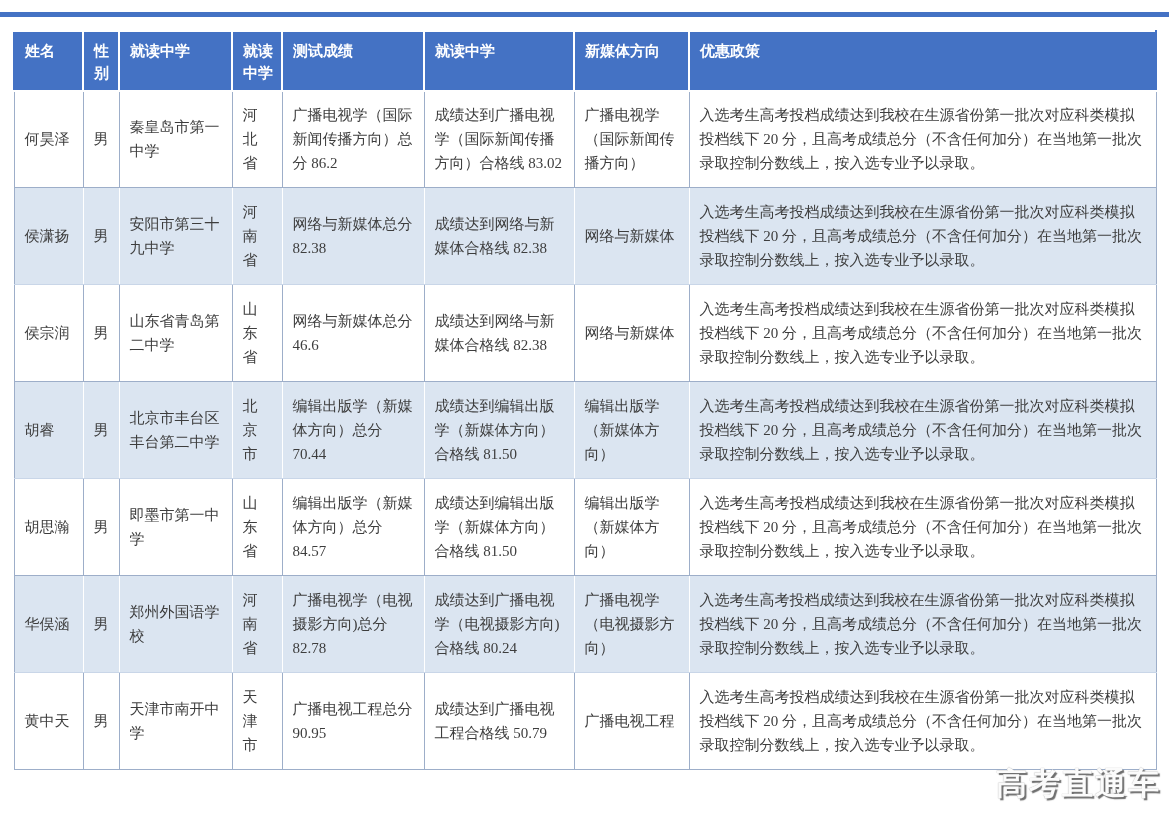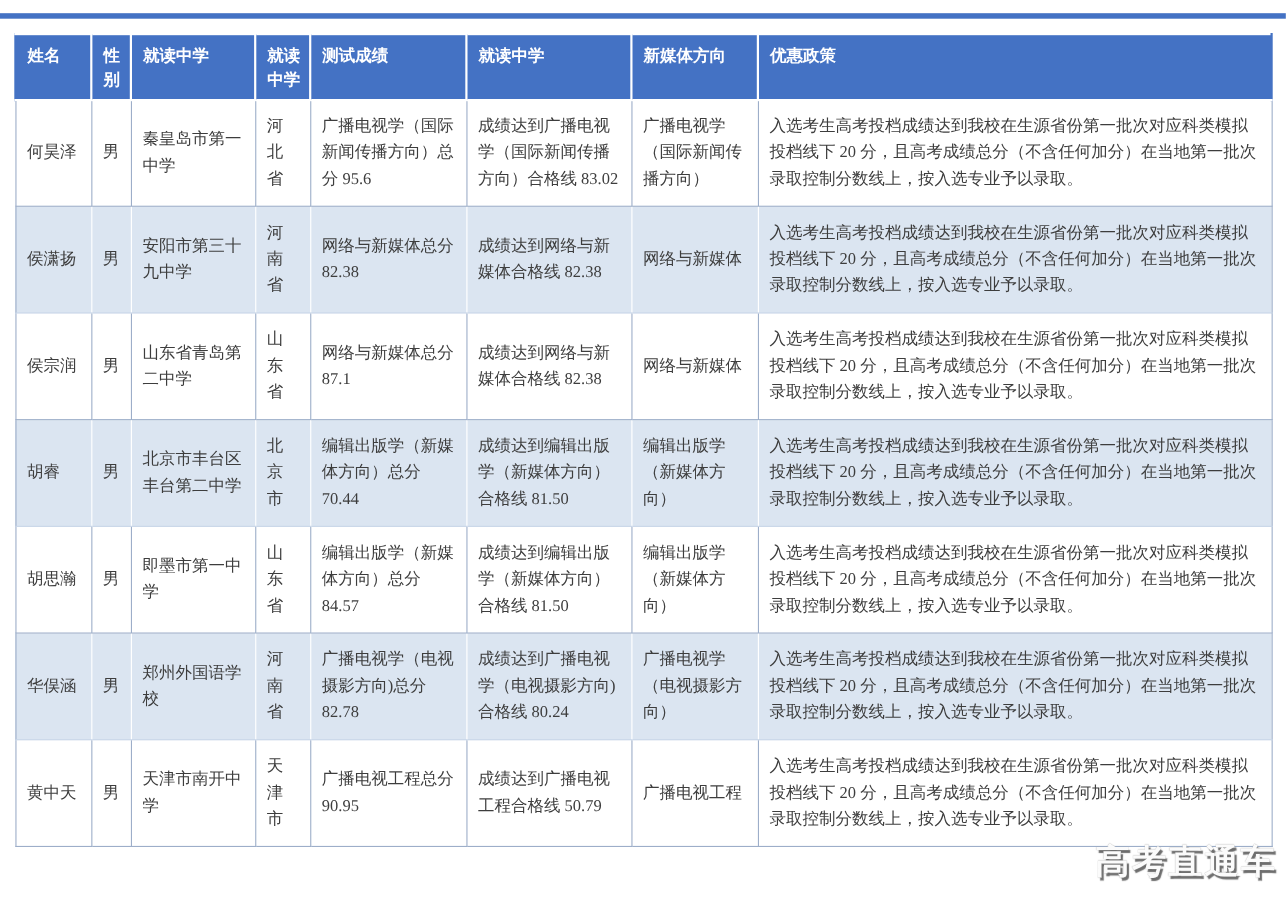--- a/index.html
+++ b/index.html
@@ -110,41 +110,41 @@
         <th>新媒体方向</th>
         <th>优惠政策</th>
       </tr>
     </thead>
     <tbody>
       <tr>
         <td>何昊泽</td>
         <td>男</td>
         <td>秦皇岛市第一中学</td>
         <td>河北省</td>
-        <td>广播电视学（国际新闻传播方向）总分 95.6</td>
+        <td>广播电视学（国际新闻传播方向）总分 86.2</td>
         <td>成绩达到广播电视学（国际新闻传播方向）合格线 83.02</td>
         <td>广播电视学（国际新闻传播方向）</td>
         <td>入选考生高考投档成绩达到我校在生源省份第一批次对应科类模拟投档线下 20 分，且高考成绩总分（不含任何加分）在当地第一批次录取控制分数线上，按入选专业予以录取。</td>
       </tr>
       <tr class="alt">
         <td>侯潇扬</td>
         <td>男</td>
         <td>安阳市第三十九中学</td>
         <td>河南省</td>
         <td>网络与新媒体总分 82.38</td>
         <td>成绩达到网络与新媒体合格线 82.38</td>
         <td>网络与新媒体</td>
         <td>入选考生高考投档成绩达到我校在生源省份第一批次对应科类模拟投档线下 20 分，且高考成绩总分（不含任何加分）在当地第一批次录取控制分数线上，按入选专业予以录取。</td>
       </tr>
       <tr>
         <td>侯宗润</td>
         <td>男</td>
         <td>山东省青岛第二中学</td>
         <td>山东省</td>
-        <td>网络与新媒体总分 87.1</td>
+        <td>网络与新媒体总分 46.6</td>
         <td>成绩达到网络与新媒体合格线 82.38</td>
         <td>网络与新媒体</td>
         <td>入选考生高考投档成绩达到我校在生源省份第一批次对应科类模拟投档线下 20 分，且高考成绩总分（不含任何加分）在当地第一批次录取控制分数线上，按入选专业予以录取。</td>
       </tr>
       <tr class="alt">
         <td>胡睿</td>
         <td>男</td>
         <td>北京市丰台区丰台第二中学</td>
         <td>北京市</td>
         <td>编辑出版学（新媒体方向）总分 70.44</td>

